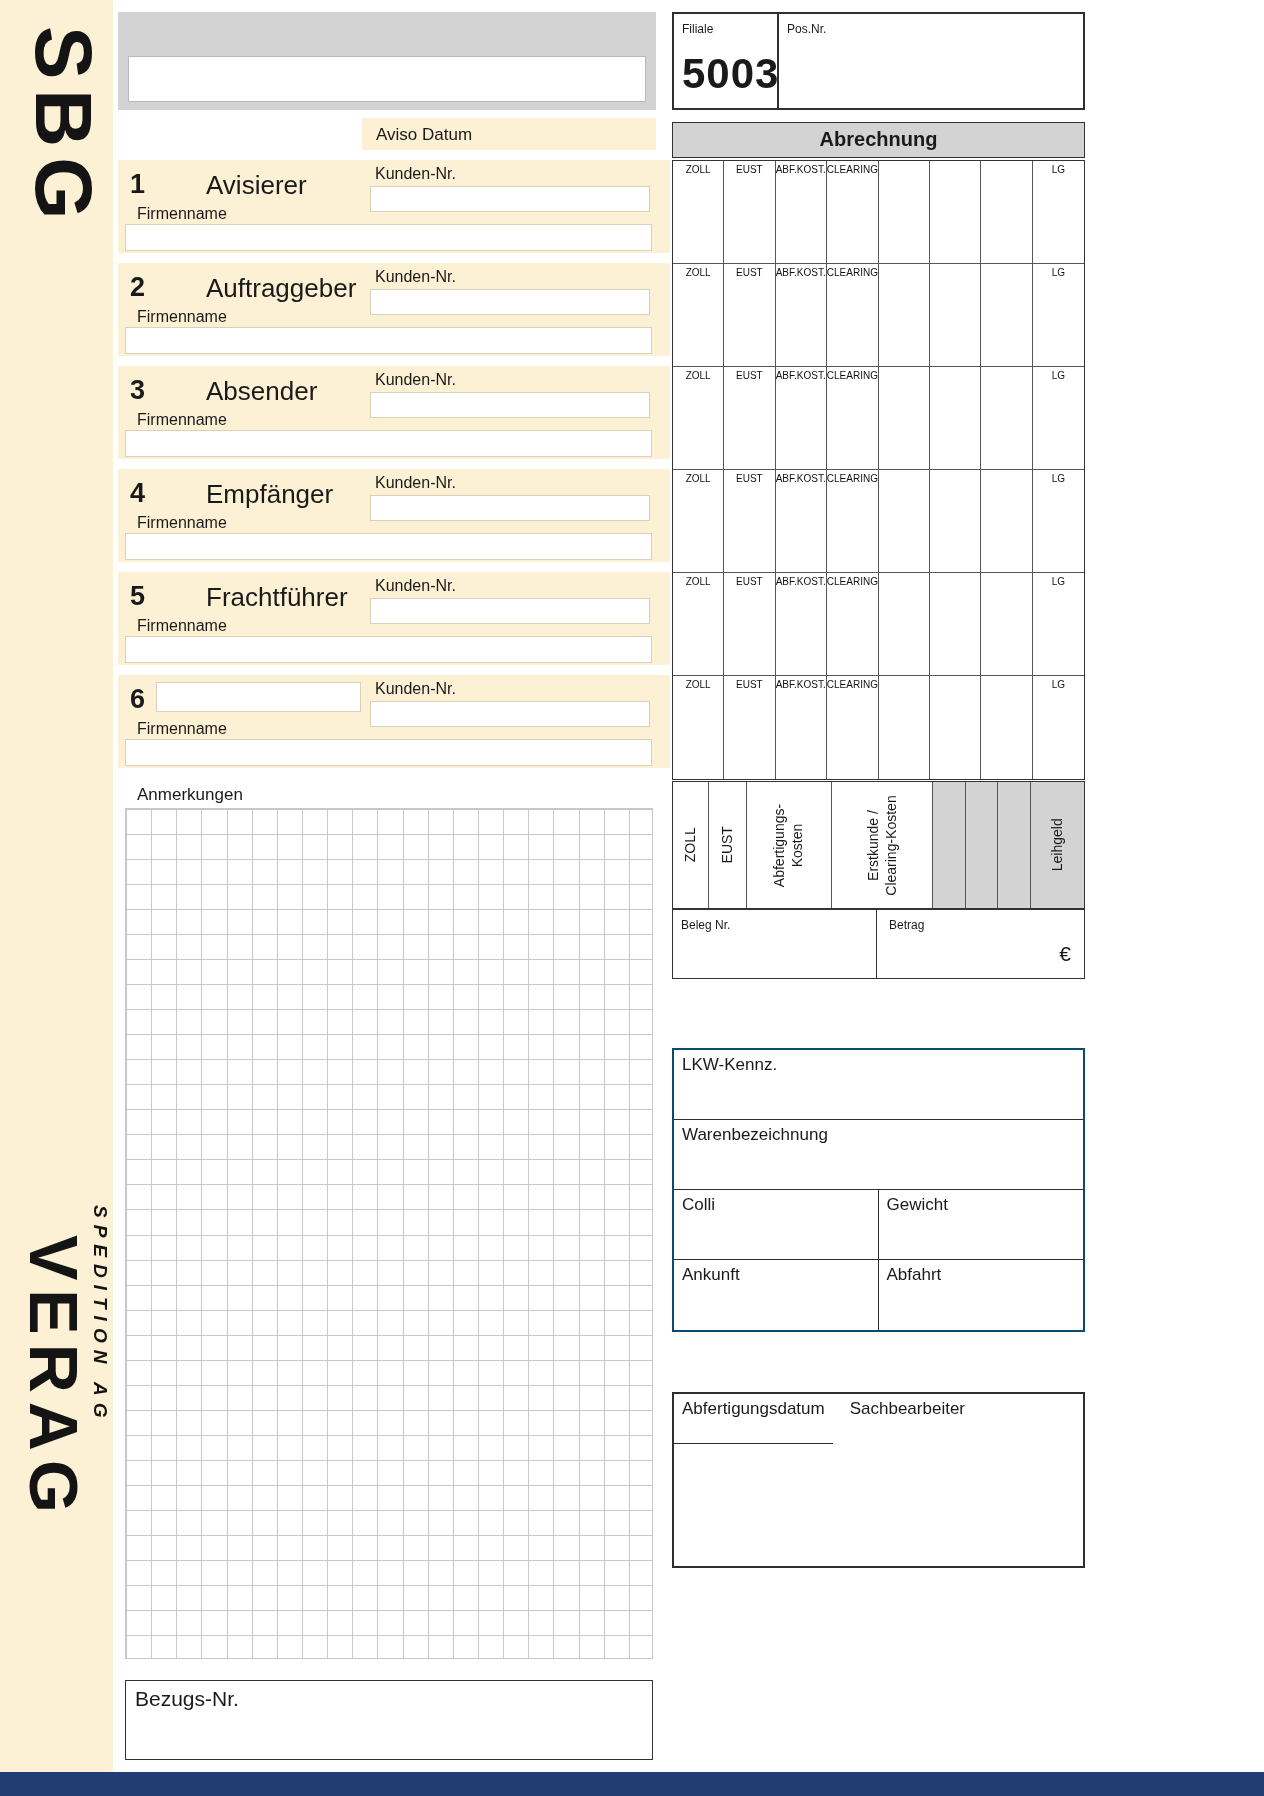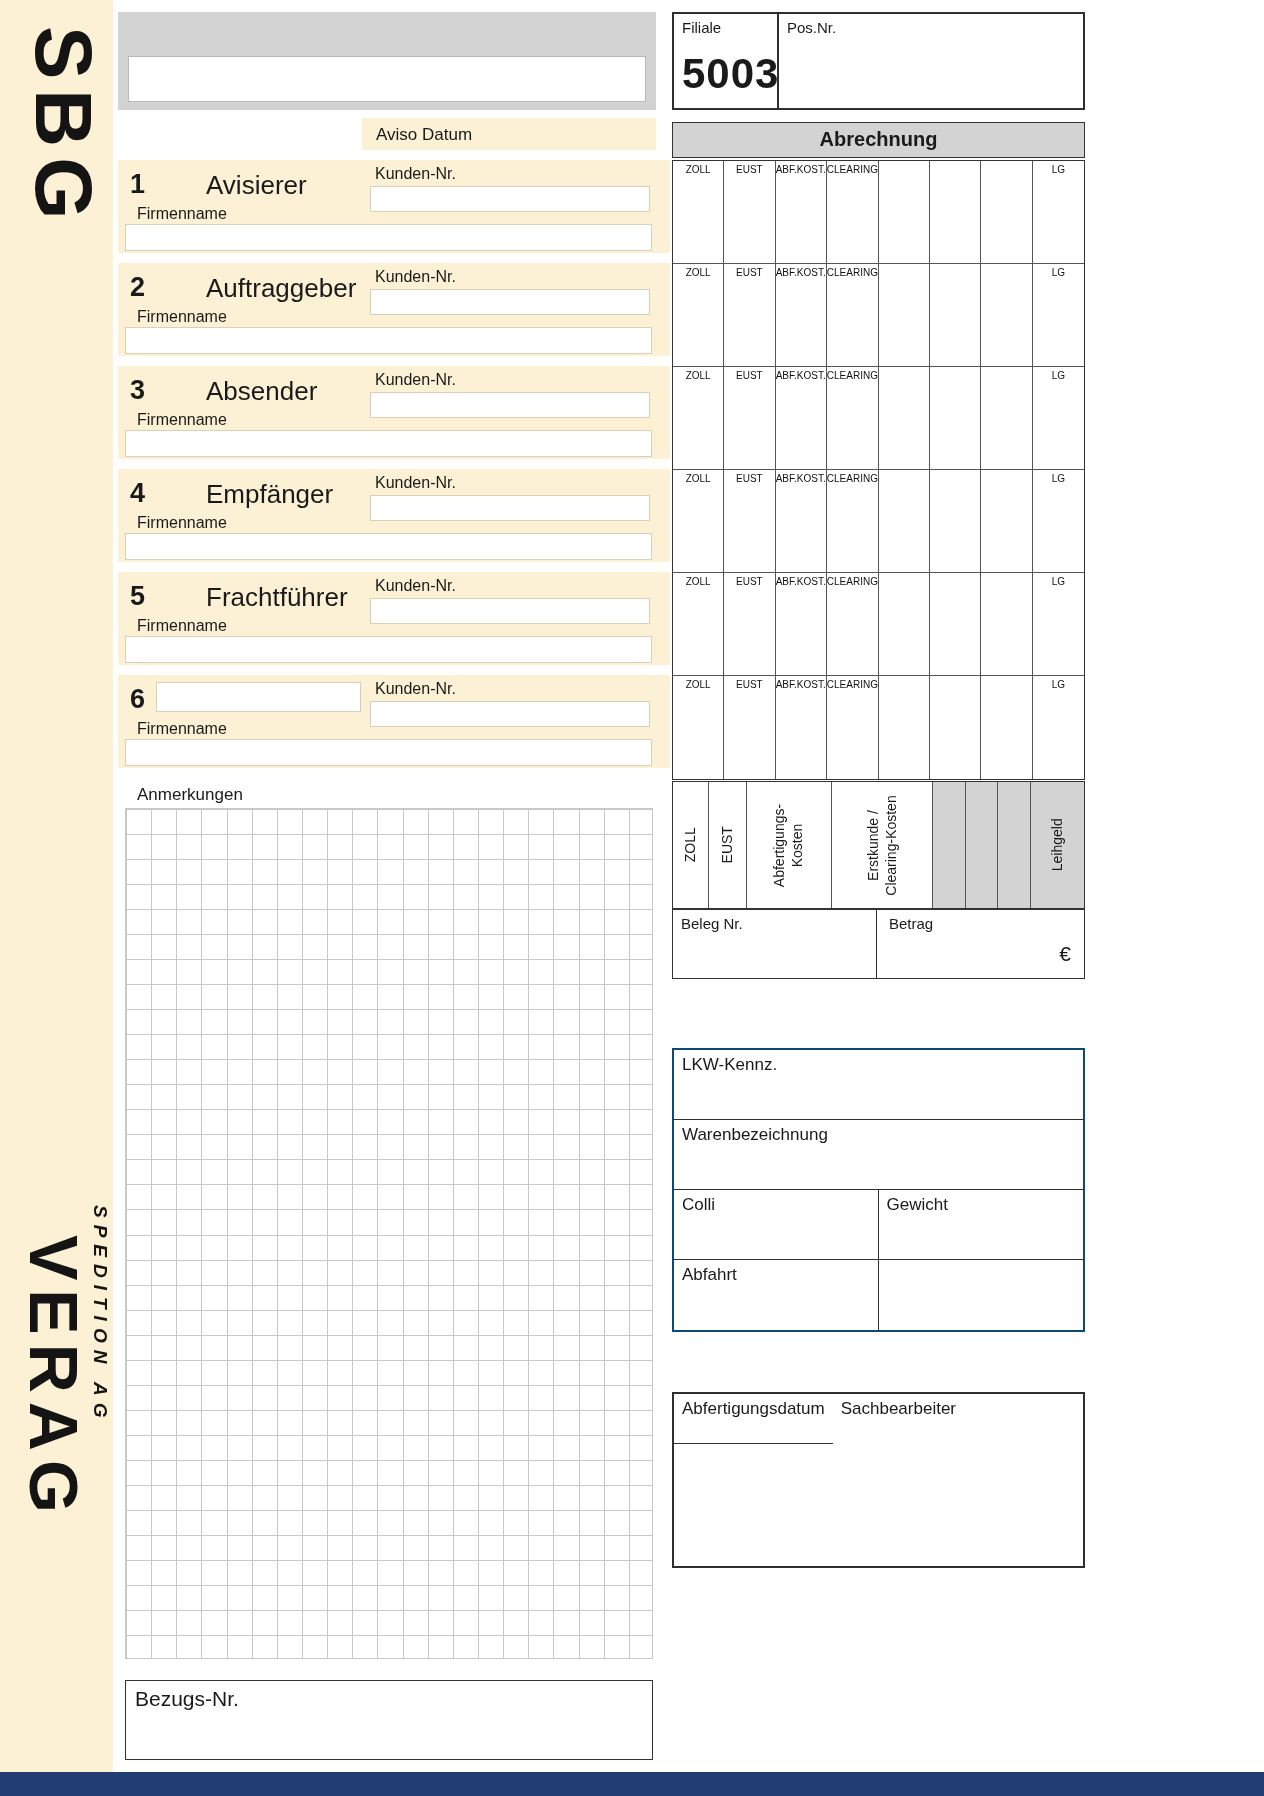--- a/index.html
+++ b/index.html
@@ -17,21 +17,21 @@
   .verag-logo { left: 88px; top: 1235px; font-size: 68px; font-weight: 800; letter-spacing: 9px; }
   .spedition-logo { left: 110px; top: 1205px; font-size: 19px; font-weight: 700; font-style: italic; letter-spacing: 7px; }
 
   
   .abf-panel { position: absolute; left: 118px; top: 12px; width: 538px; height: 98px; background: var(--panel-grey, #d3d3d3); }
   .abf-label { position: absolute; left: 10px; top: 8px; font-size: 28px; margin-top: 32px; }
   .abf-input { position: absolute; left: 10px; top: 44px; width: 518px; height: 46px; background: #fff; border: 1px solid #b9b9b9; }
 
   .fil-box { position: absolute; left: 672px; top: 12px; width: 413px; height: 98px; border: 2px solid #2f2f2f; background: #fff; display: flex; }
   .fil-cell { width: 105px; border-right: 2px solid #2f2f2f; padding: 5px 8px; position: relative; }
-  .small-label { font-size: 15px; }
+  .small-label { font-size: 12px; }
   .fil-number { position: absolute; left: 8px; top: 36px; font-size: 42px; font-weight: 700; letter-spacing: 1px; }
   .pos-cell { flex: 1; padding: 5px 8px; }
 
   
   .aviso-strip { position: absolute; left: 362px; top: 118px; width: 294px; height: 32px; background: var(--cream, #fcf1d4); padding: 7px 14px; font-size: 17px; }
 
   
   .party-row { position: absolute; left: 118px; width: 552px; height: 93px; background: var(--cream, #fcf1d4); }
   .p-num { position: absolute; left: 12px; top: 9px; font-size: 27px; font-weight: 700; }
   .p-name { position: absolute; left: 40px; top: 10px; font-size: 26px; margin-left: 48px; }
@@ -73,21 +73,21 @@
   
   .transport-box { position: absolute; left: 672px; top: 1048px; width: 413px; height: 284px; border: 2px solid #0c4a6e; background: #fff; display: flex; flex-direction: column; }
   .t-section { height: 70px; border-bottom: 1.5px solid #2f2f2f; padding: 5px 8px; font-size: 17px; }
   .t-section.split { display: flex; padding: 0; }
   .t-section:last-child { border-bottom: none; flex: 1; }
   .t-half { width: 50%; padding: 5px 8px; }
   .t-half:first-child { border-right: 1.5px solid #2f2f2f; }
 
   .processing-box { position: absolute; left: 672px; top: 1392px; width: 413px; height: 176px; border: 2px solid #2f2f2f; background: #fff; display: flex; flex-direction: row; }
   .pr-section { height: 50px; border-bottom: 1.5px solid #2f2f2f; padding: 5px 8px; font-size: 17px; }
-  .pr-section:last-child { border-bottom: none; flex: 1; }
+  .pr-section:last-child { border-bottom: none; flex: 1; margin-left: 9px; }
 
   .footer-bar { position: absolute; left: 0; top: 1772px; width: 1264px; height: 24px; background: var(--footer-blue, #223d72); }
 </style>
 </head>
 <body>
 
 <div class="page">
 
   <div class="left-strip"></div>
   <div class="vtext sbg-logo">SBG</div>
@@ -388,20 +388,23 @@
     <div class="t-section split">
       <div class="t-half">
         <span>Colli</span>
       </div>
       <div class="t-half">
         <span>Gewicht</span>
       </div>
     </div>
     <div class="t-section split">
       <div class="t-half">
+        <span>Ankunft</span>
+      </div>
+      <div class="t-half">
         <span>Abfahrt</span>
       </div>
     </div>
   </div>
 
   <div class="processing-box">
     <div class="pr-section">
       <span>Abfertigungsdatum</span>
     </div>
     <div class="pr-section">

